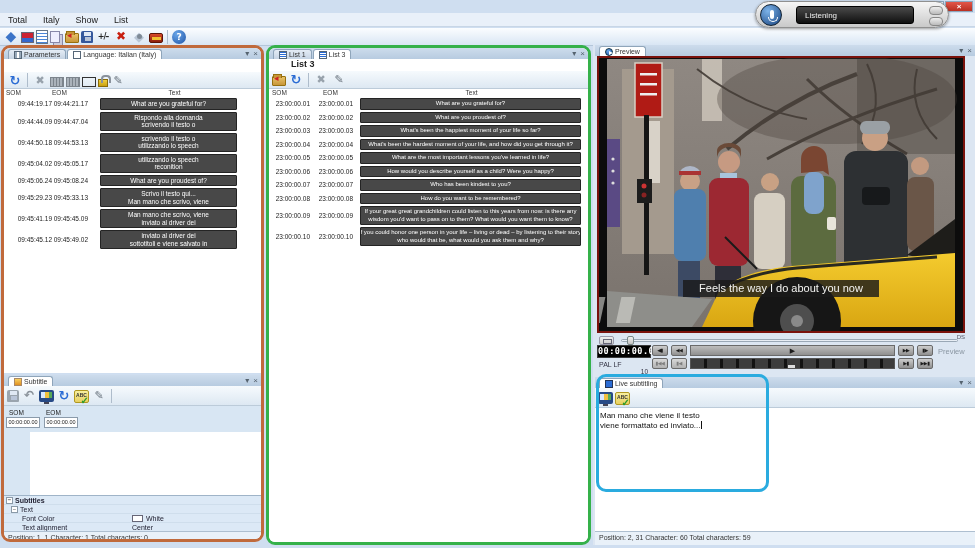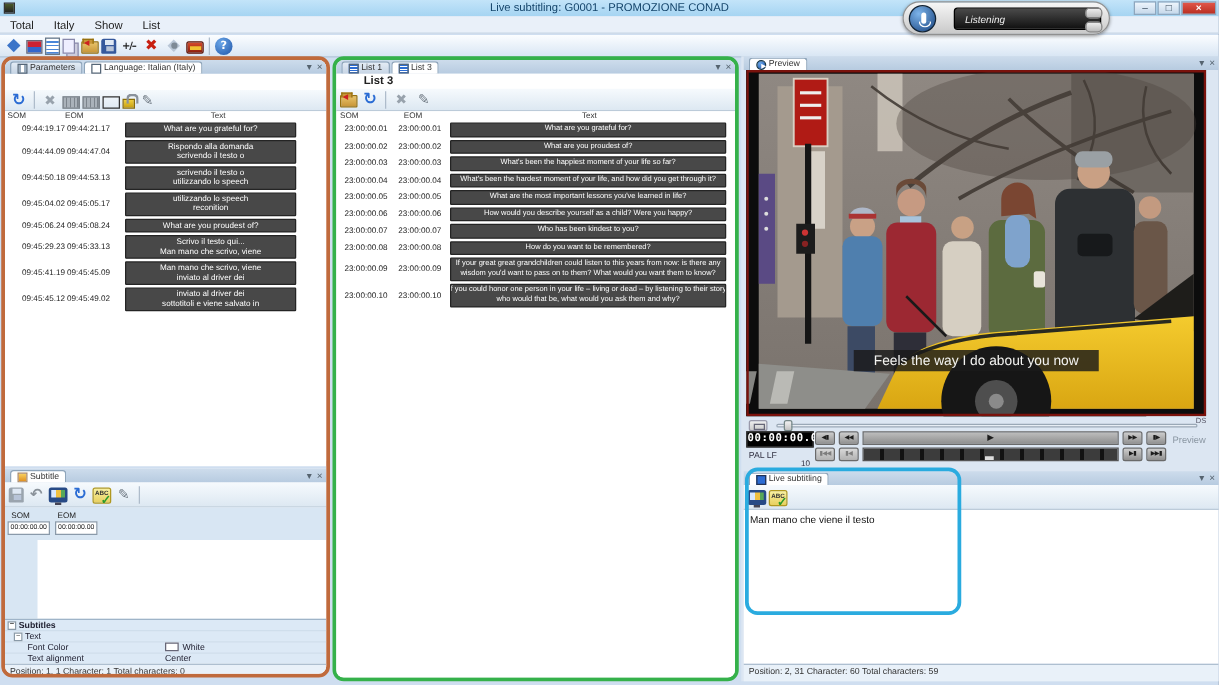--- a/index.html
+++ b/index.html
@@ -118,39 +118,35 @@
   .slider-track{left:621px;top:339px;width:337px;height:3px;background:#e8eef5;border:1px solid #9aa8b6;border-radius:2px;}
   .slider-thumb{left:627px;top:336px;width:7px;height:9px;background:linear-gradient(#f2f2f2,#c2c2c2);border:1px solid #788;border-radius:2px;}
   .slider-btn{left:599px;top:336px;width:15px;height:9px;background:linear-gradient(#eee,#ccc);border:1px solid #99a;border-radius:2px;}
   .slider-btn::after{content:"";position:absolute;left:3px;top:2px;width:7px;height:3px;border:1px solid #667;}
 
   
   .livetext{font-size:8px;line-height:10px;color:#111;white-space:pre;}
   .caret{display:inline-block;width:1px;height:8px;background:#111;vertical-align:-1px;}
 
   
-  .speech{left:722px;top:1px;width:166px;height:27px;border-radius:14px;z-index:4;
-          background:linear-gradient(#f6f6f6,#c9c9c9);border:1px solid #909090;box-shadow:0 1px 3px rgba(0,0,0,.4);font-style:italic;}
+  .speech{left:755px;top:1px;width:194px;height:27px;border-radius:14px;z-index:4;
+          background:linear-gradient(#f6f6f6,#c9c9c9);border:1px solid #909090;box-shadow:0 1px 3px rgba(0,0,0,.4);}
   .mic{position:absolute;left:4px;top:2px;width:22px;height:22px;border-radius:50%;
        background:radial-gradient(circle at 35% 30%,#7db4ea,#17427e);border:1px solid #123;}
   .mic::before{content:"";position:absolute;left:9px;top:5px;width:4px;height:9px;background:#fff;border-radius:2px;}
   .mic::after{content:"";position:absolute;left:7px;top:12px;width:8px;height:4px;border:1px solid #fff;border-top:none;border-radius:0 0 5px 5px;}
   .listenbox{position:absolute;left:40px;top:4px;width:118px;height:18px;border-radius:3px;
              background:linear-gradient(#4a4a4a,#101010);border:1px solid #000;color:#eee;font-size:8px;line-height:18px;padding-left:8px;}
   .spbtn{position:absolute;right:5px;width:14px;height:9px;border-radius:4px;background:linear-gradient(#eee,#bbb);border:1px solid #888;}
 </style>
 </head>
 <body>
 
 <div class="app">
 
-  <div class="abs titlebar">
-    <span class="appico"></span>
-    <span class="title">Live subtitling: G0001 - PROMOZIONE CONAD</span>
-  </div>
   <div class="winbtns">
     <span class="wb">–</span>
     <span class="wb">□</span>
     <span class="wb close">×</span>
   </div>
 
   <div class="abs speech">
     <span class="mic"></span>
     <span class="listenbox">Listening</span>
     <span class="spbtn" style="top:4px;"></span>
@@ -555,18 +551,19 @@
       <span>▾</span>
       <span>×</span>
     </span>
   </div>
   <div class="subtoolbar abs" style="left:595px;top:388px;width:380px;height:20px;">
     <span class="i i-monitor"></span>
     <span class="i i-abc">ABC</span>
   </div>
   <div class="abs" style="left:595px;top:408px;width:380px;height:123px;background:#fff;padding:3px 0 0 5px;">
     <div class="livetext">Man mano che viene il testo</div>
+    <div class="livetext"><span>viene formattato ed inviato...</span><span class="caret"></span></div>
   </div>
   <div class="statusbar abs" style="left:595px;top:531px;width:380px;height:14px;">Position: 2, 31   Character: 60   Total characters: 59</div>
 
   <div class="abs" style="left:596px;top:374px;width:173px;height:118px;border:3px solid var(--live_outline,#2aabdf);border-radius:10px;pointer-events:none;z-index:5;"></div>
 
 </div>
 
 </body></html>

